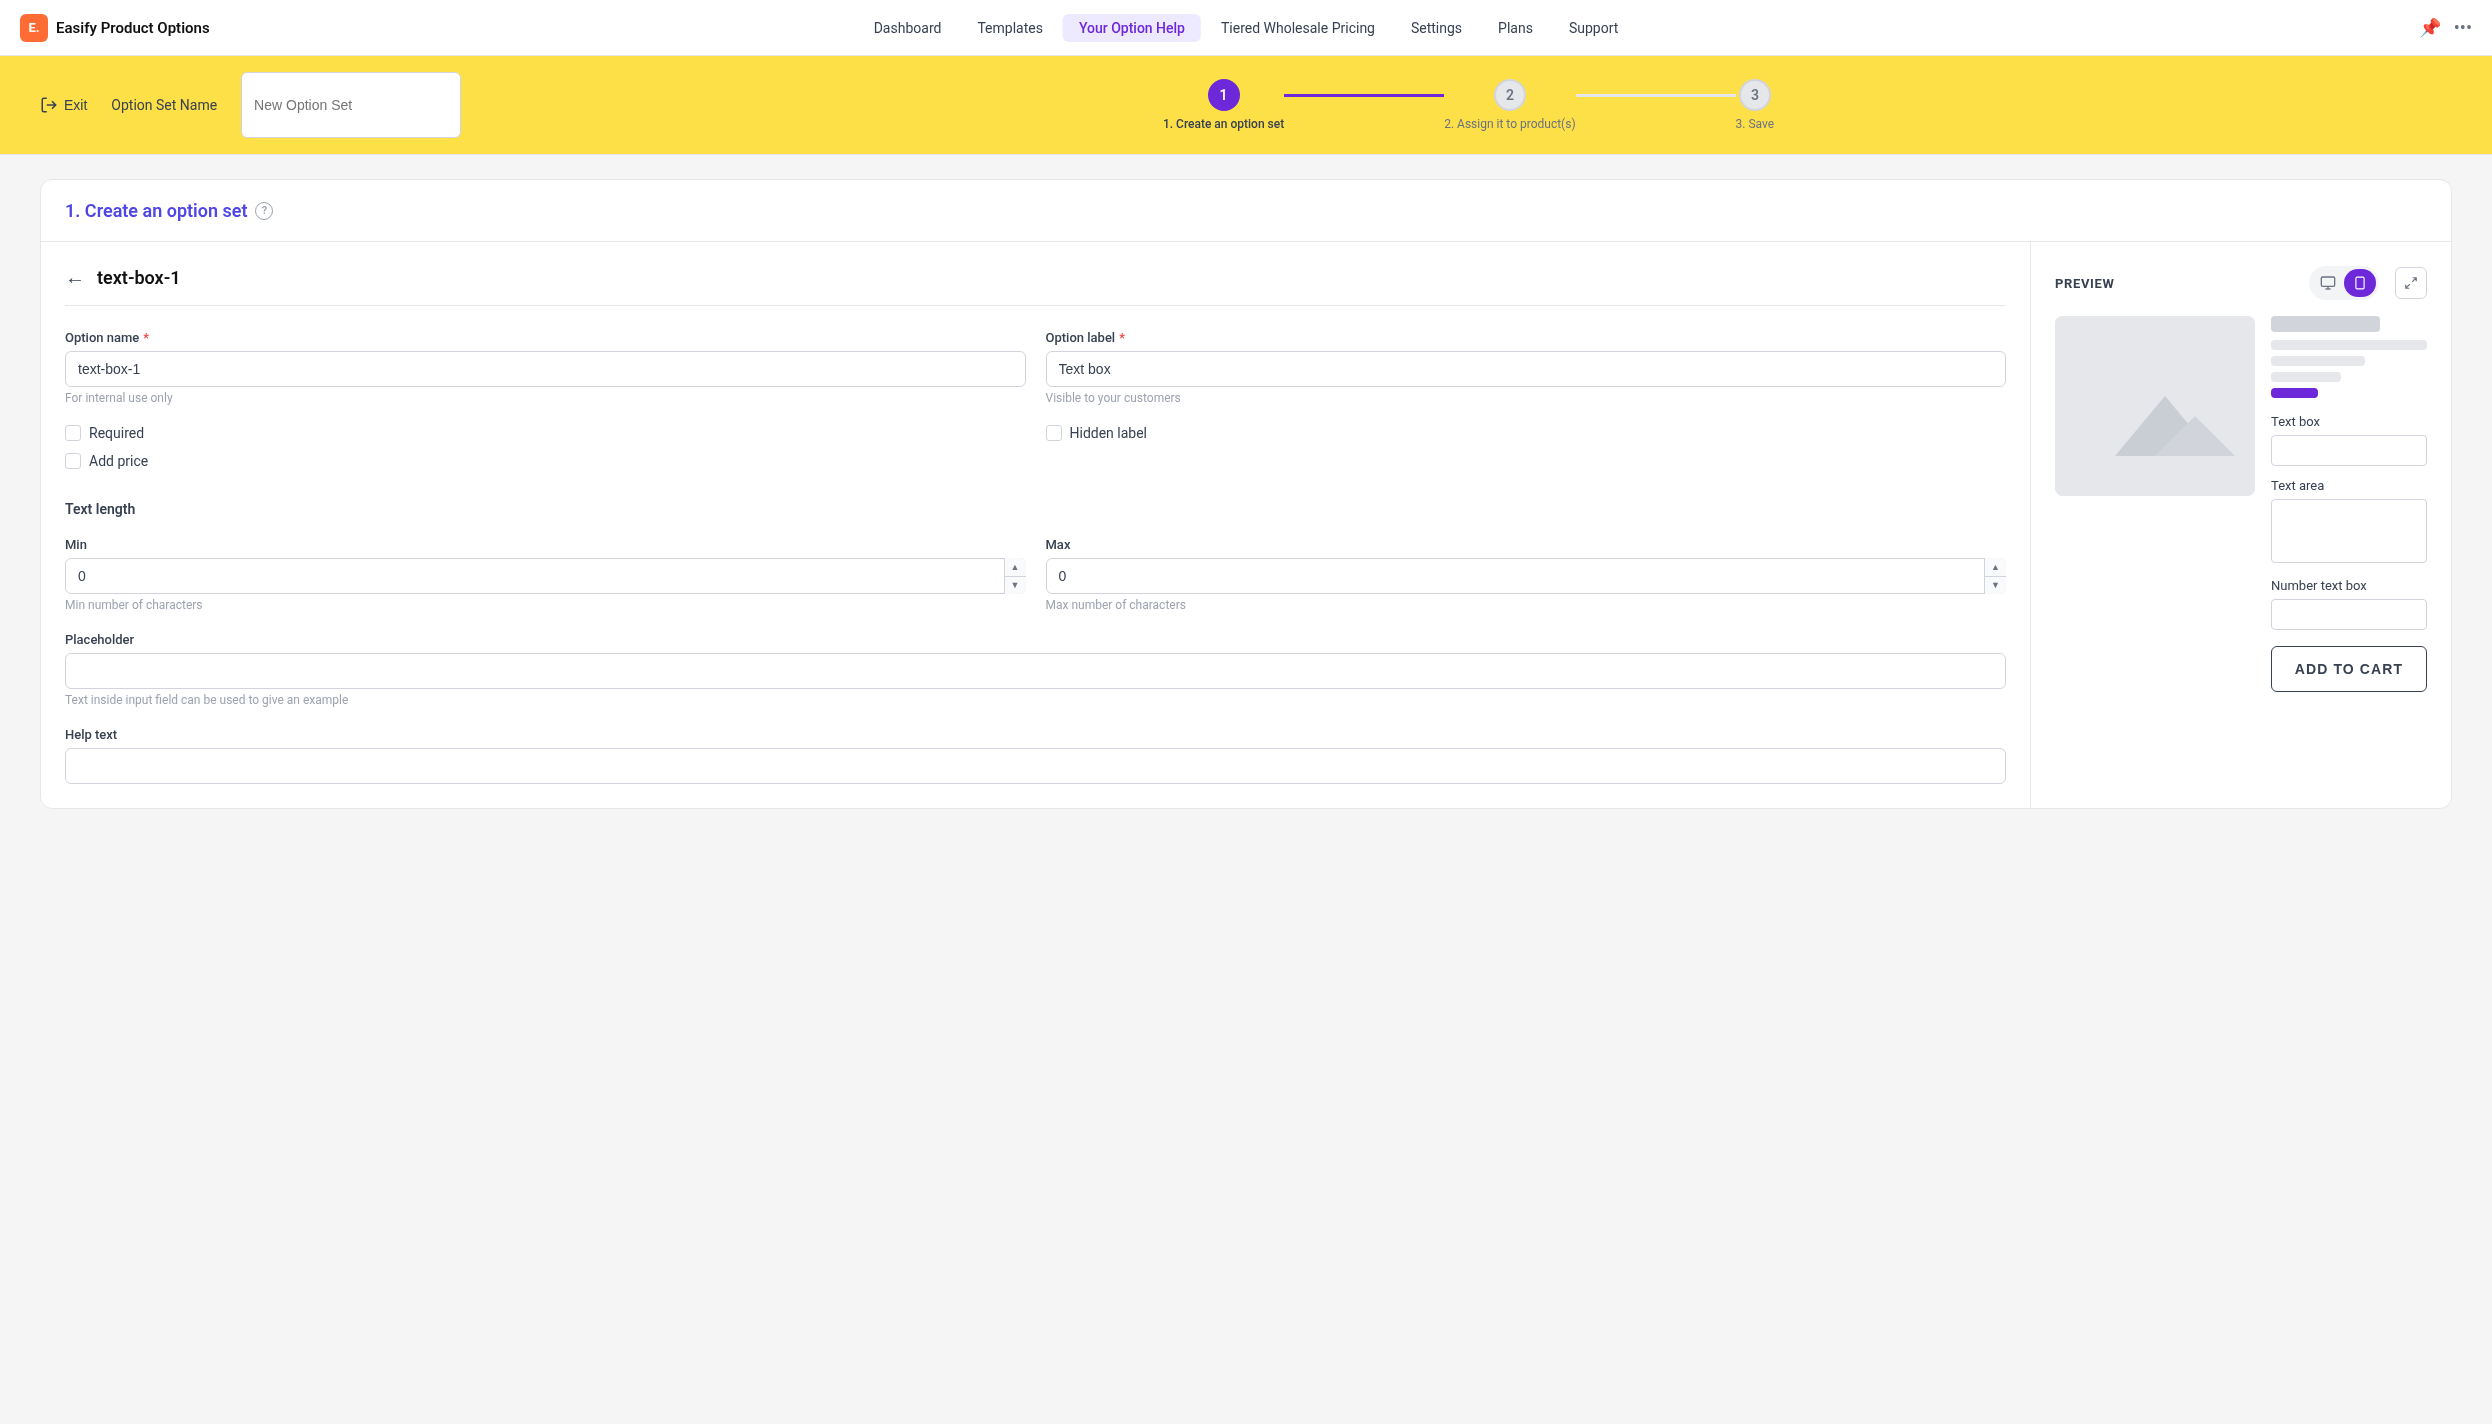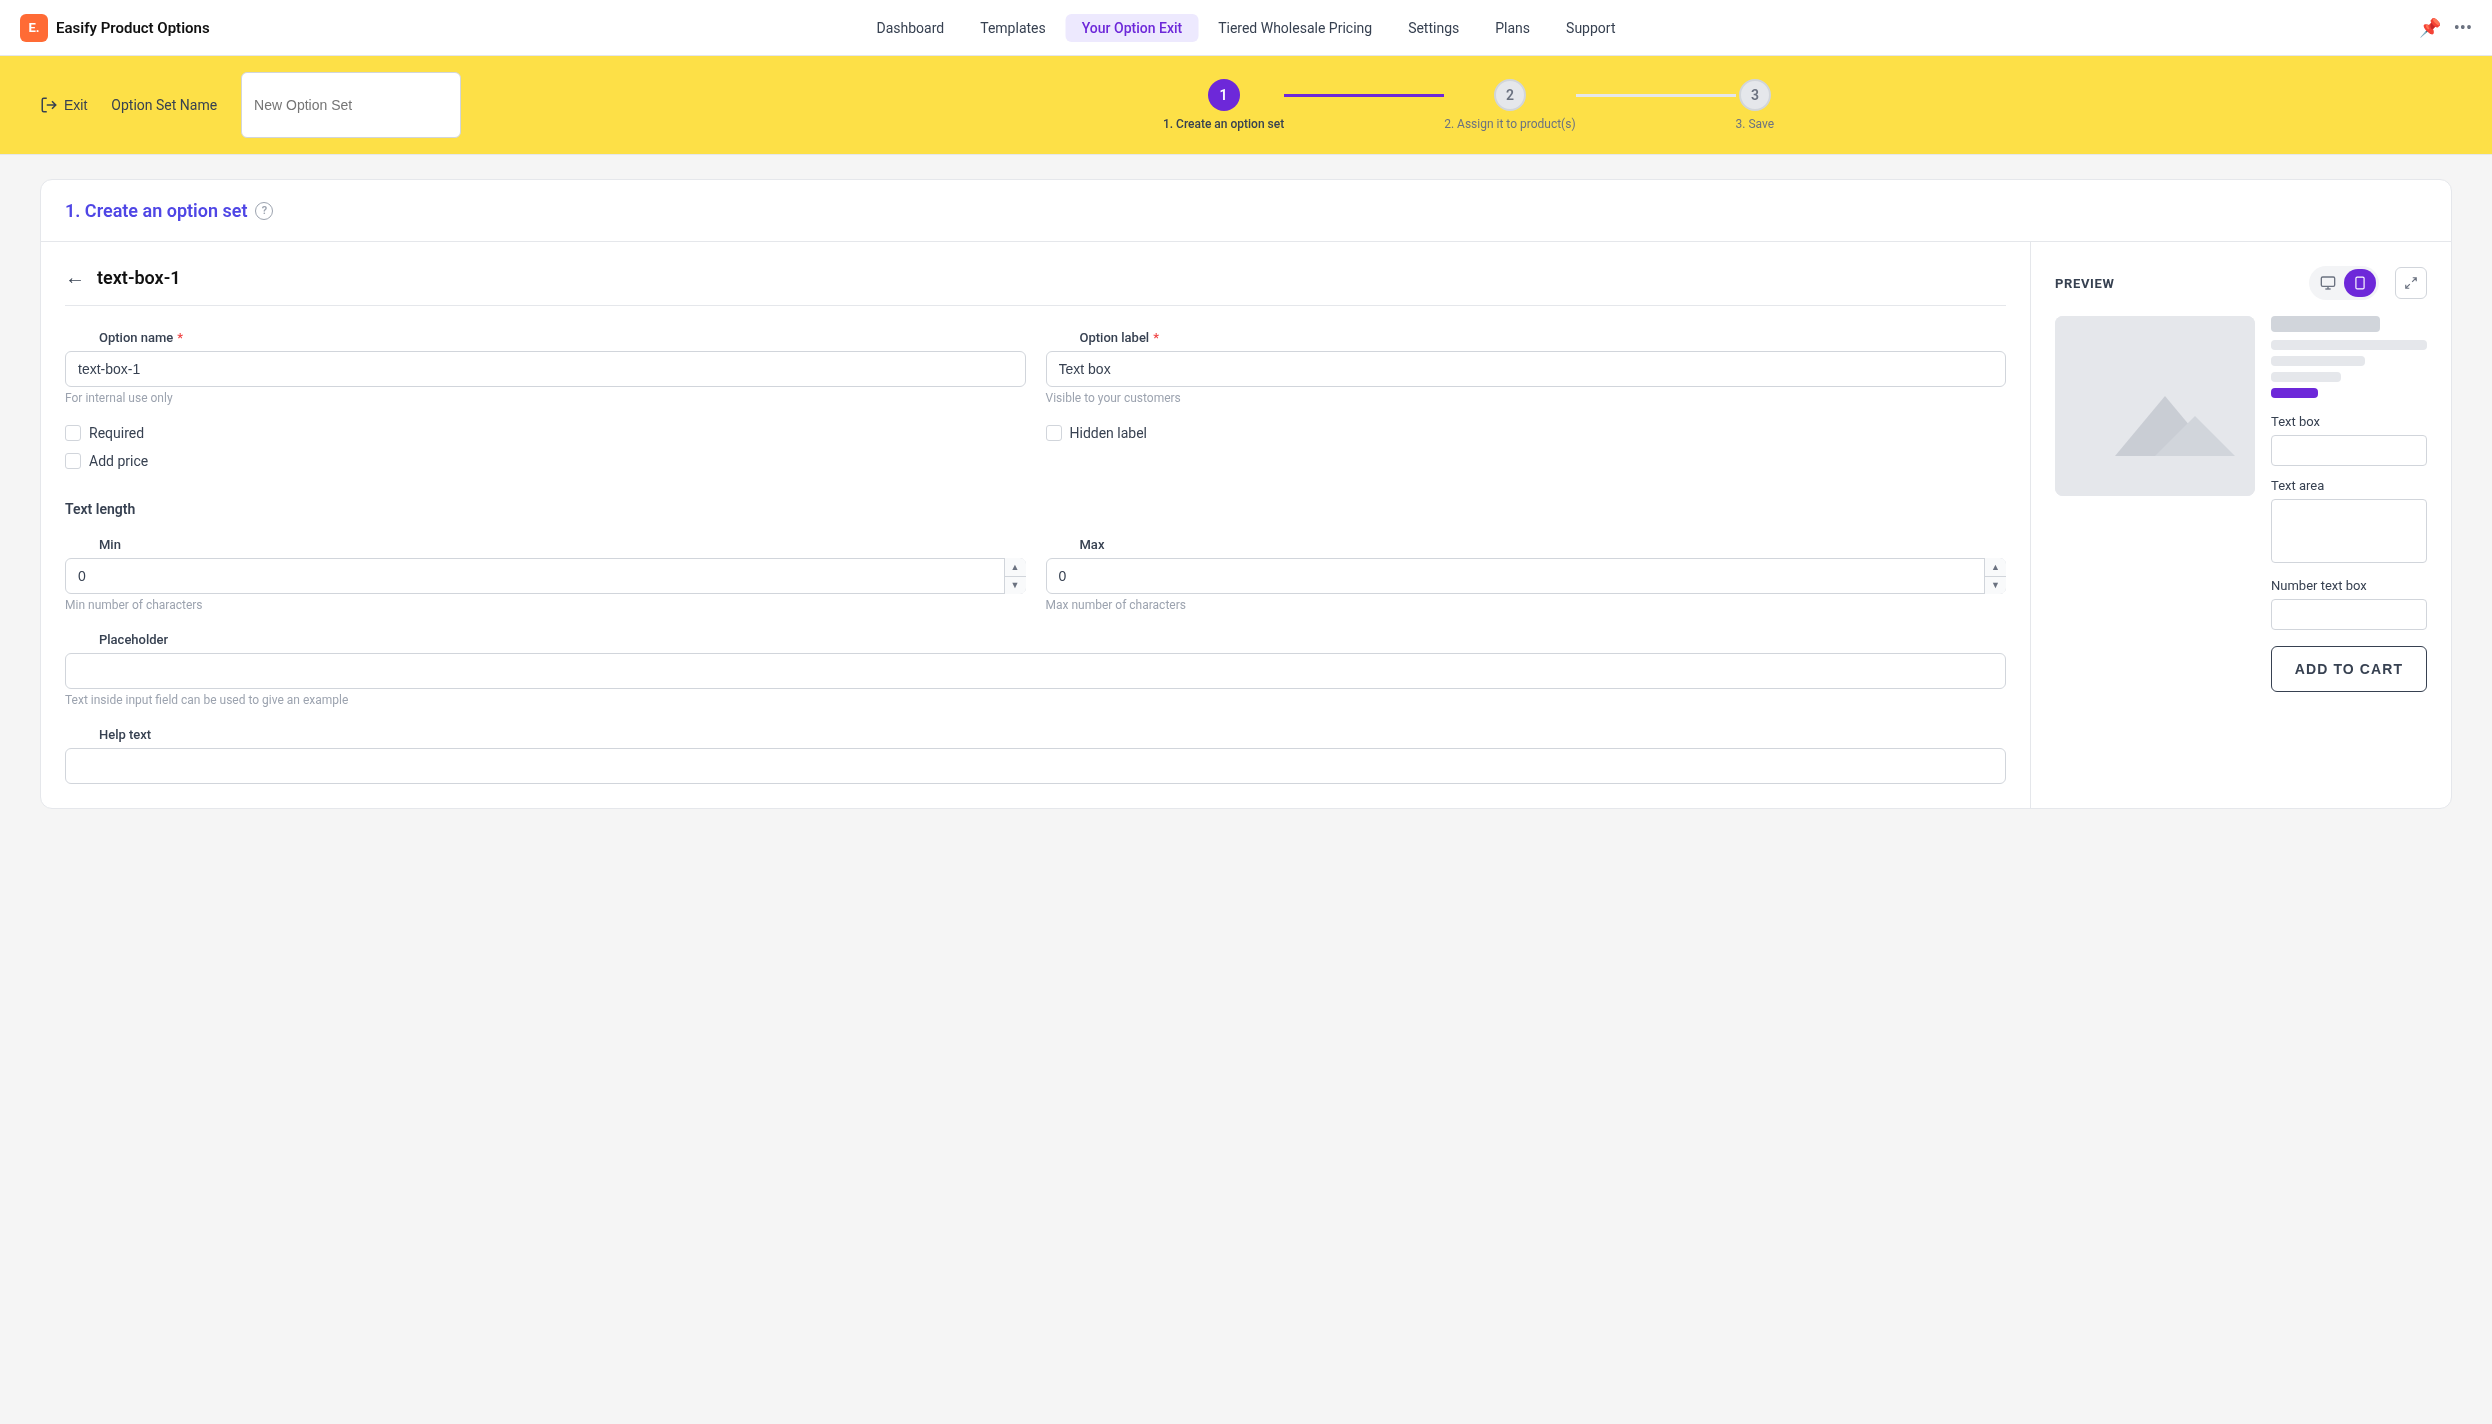--- a/index.html
+++ b/index.html
@@ -47,21 +47,21 @@
     .right-panel { width: 420px; padding: 24px; }
 
     
     .panel-header { display: flex; align-items: center; gap: 12px; margin-bottom: 24px; padding-bottom: 16px; border-bottom: 1px solid #e5e7eb; }
     .back-btn { cursor: pointer; color: #374151; background: none; border: none; font-size: 20px; }
     .panel-title { font-size: 18px; font-weight: 600; color: #111; }
 
     
     .form-row { display: flex; gap: 20px; margin-bottom: 20px; }
     .form-group { flex: 1; }
-    .form-label { font-size: 13px; font-weight: 500; color: #374151; margin-bottom: 6px; display: flex; align-items: center; gap: 4px; margin-left: 34px; }
+    .form-label { font-size: 13px; font-weight: 500; color: #374151; margin-bottom: 6px; display: flex; align-items: center; gap: 4px; }
     .required-star { color: #ef4444; }
     .form-input { width: 100%; border: 1px solid #d1d5db; border-radius: 6px; padding: 9px 12px; font-size: 14px; outline: none; color: #374151; }
     .form-hint { font-size: 12px; color: #9ca3af; margin-top: 4px; }
 
     
     .checkbox-group { margin-bottom: 12px; }
     .checkbox-label { display: flex; align-items: center; gap: 8px; font-size: 14px; color: #374151; cursor: pointer; }
     .checkbox-input { width: 16px; height: 16px; border: 1.5px solid #d1d5db; border-radius: 3px; appearance: none; -webkit-appearance: none; background: #fff; cursor: pointer; }
     .checkbox-input:checked { background: #6d28d9; border-color: #6d28d9; }
 
@@ -111,21 +111,21 @@
   <div class="app-logo">
     <div class="logo-icon">
       <span>E.</span>
     </div>
     <span>Easify Product Options</span>
   </div>
 
   <nav class="top-nav">
     <a class="nav-item">Dashboard</a>
     <a class="nav-item">Templates</a>
-    <a class="nav-item active">Your Option Exit</a>
+    <a class="nav-item active">Your Option Help</a>
     <a class="nav-item">Tiered Wholesale Pricing</a>
     <a class="nav-item">Settings</a>
     <a class="nav-item">Plans</a>
     <a class="nav-item">Support</a>
   </nav>
 
   <div class="top-bar-right">
     <span class="pin-icon">📌</span>
     <span class="dots-icon">•••</span>
   </div>

